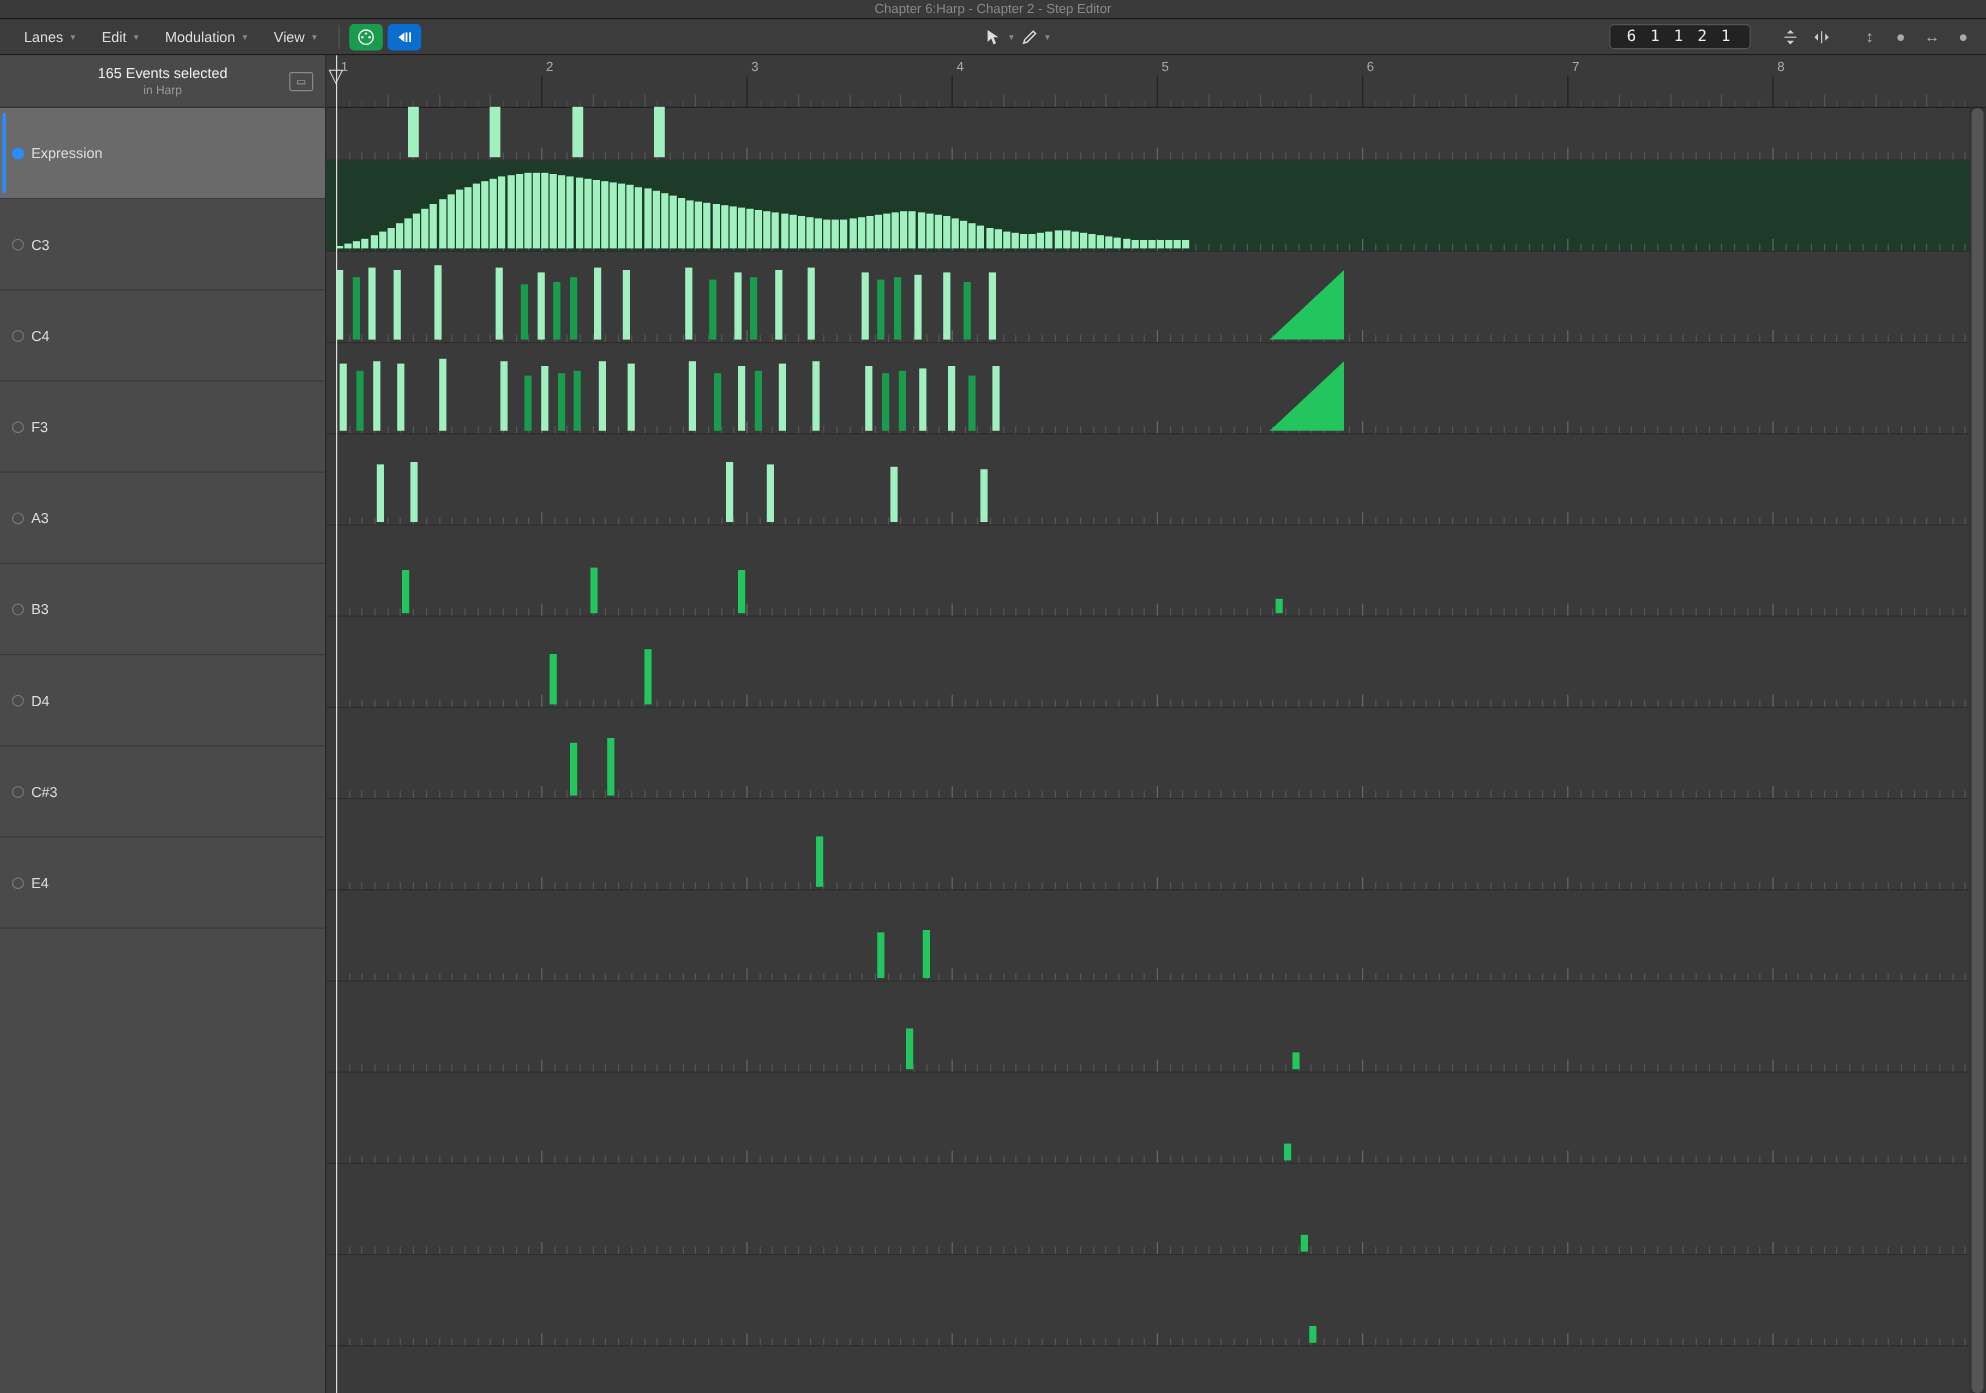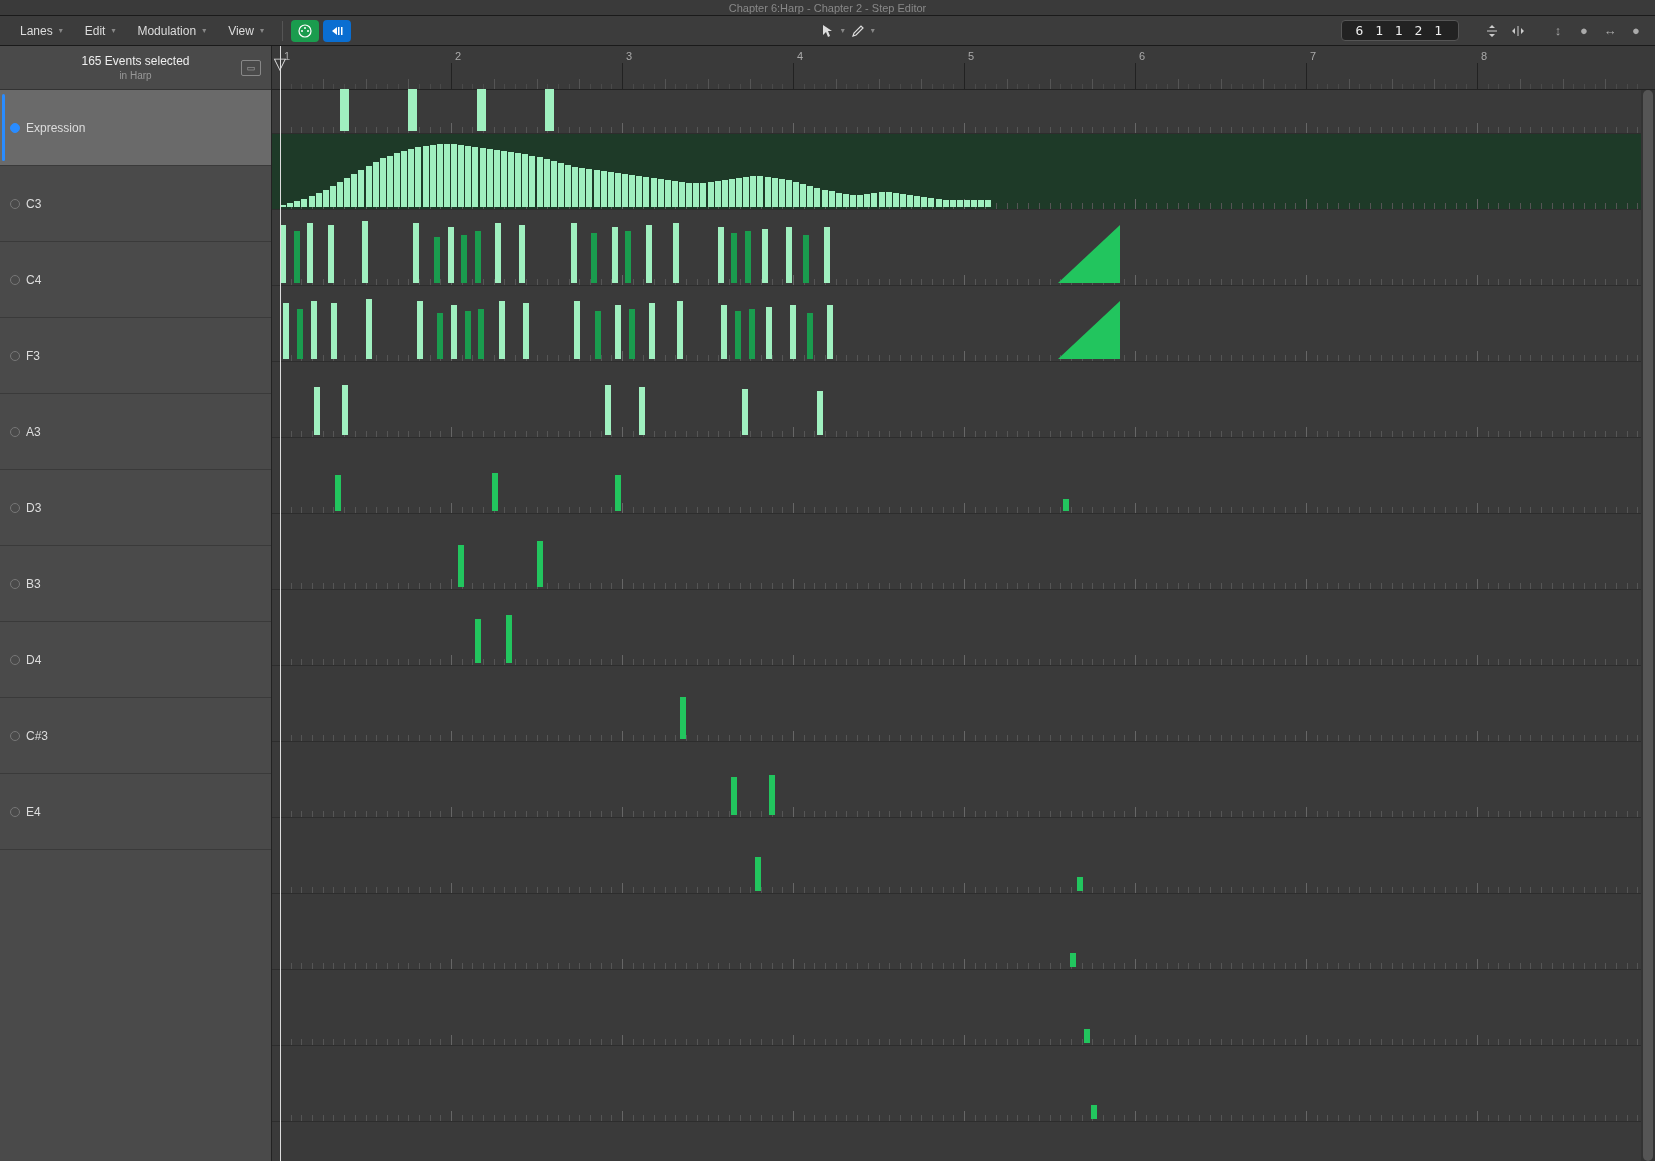--- a/index.html
+++ b/index.html
@@ -310,23 +310,20 @@
           <span>C3</span>
         </div>
         <div class="lane-label" style="height: 76px;">
           <span>C4</span>
         </div>
         <div class="lane-label" style="height: 76px;">
           <span>F3</span>
         </div>
         <div class="lane-label" style="height: 76px;">
           <span>A3</span>
-        </div>
-        <div class="lane-label" style="height: 76px;">
-          <span>D3</span>
         </div>
         <div class="lane-label" style="height: 76px;">
           <span>B3</span>
         </div>
         <div class="lane-label" style="height: 76px;">
           <span>D4</span>
         </div>
         <div class="lane-label" style="height: 76px;">
           <span>C#3</span>
         </div>

